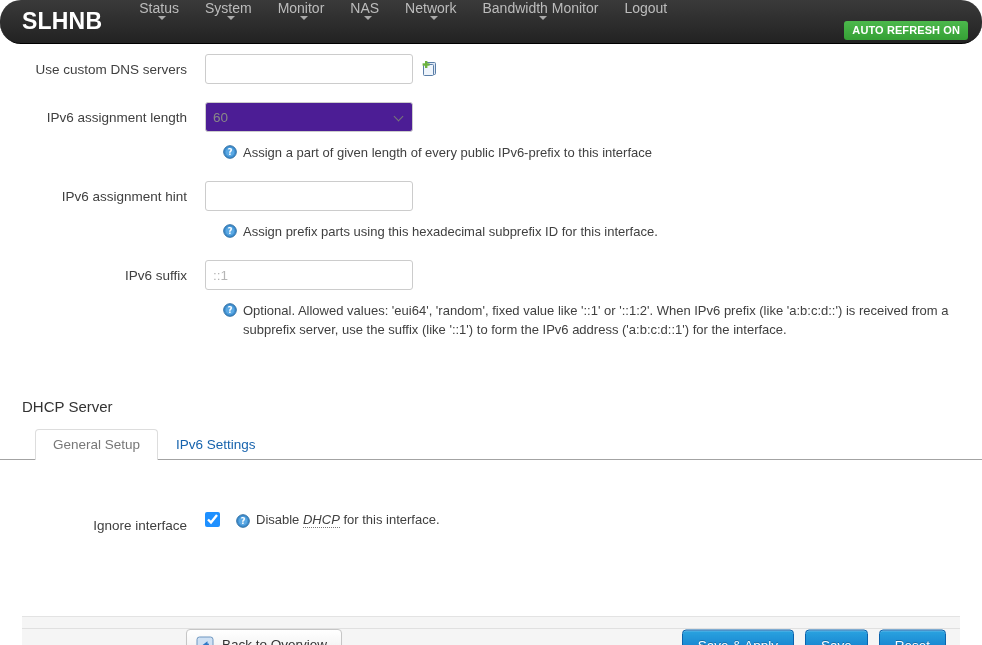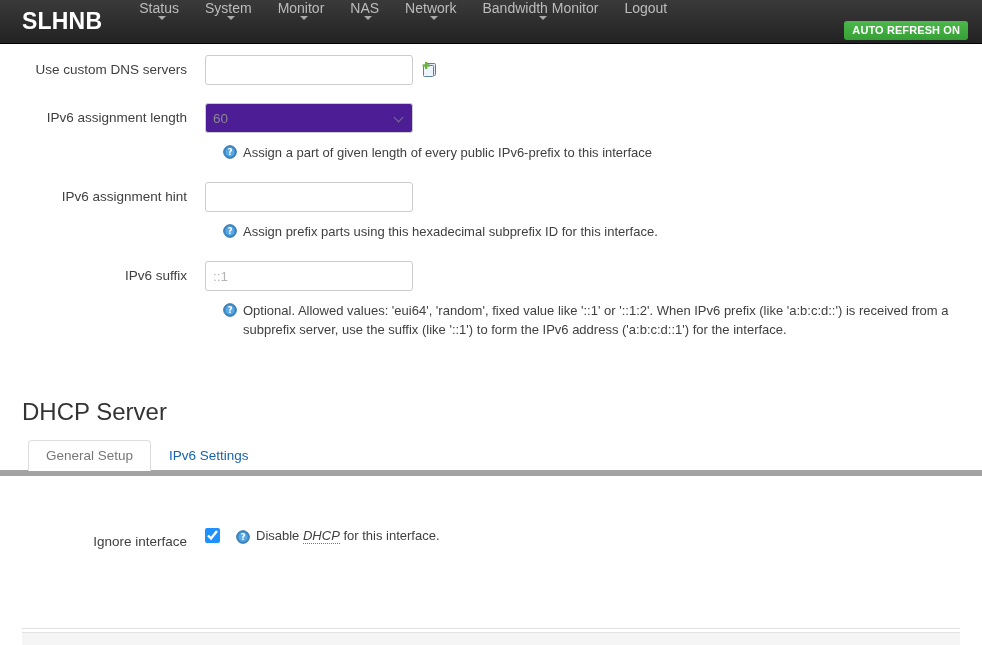--- a/index.html
+++ b/index.html
@@ -21,20 +21,21 @@
   .navbar {
     height: 44px;
     background: #2b2b2b;
     background: linear-gradient(to bottom, #3a3a3a 0%, #222222 100%);
     border-bottom: 1px solid #000;
     display: flex;
     align-items: center;
     padding: 0 14px;
     box-sizing: border-box;
     position: relative;
+    border-radius: 21px;
   }
   .brand {
     color: #ffffff;
     font-size: 23px;
     font-weight: bold;
     letter-spacing: 0.2px;
     margin-right: 24px;
     margin-left: 8px;
     line-height: 1;
     white-space: nowrap;
@@ -79,21 +80,21 @@
     white-space: nowrap;
     cursor: pointer;
   }
 
   
   .content {
     padding: 0;
   }
   .form-row {
     display: flex;
-    align-items: center;
+    align-items: flex-start;
     margin-bottom: 0;
   }
   .form-label {
     width: 205px;
     min-width: 205px;
     text-align: right;
     padding-right: 18px;
     box-sizing: border-box;
     color: #404040;
     font-size: 13.5px;
@@ -184,31 +185,31 @@
   }
   .help-text {
     font-size: 13px;
     color: #404040;
     line-height: 19px;
     max-width: 730px;
   }
 
   
   .section-title {
-    font-size: 24px;
+    font-size: 15px;
     color: #333333;
     font-weight: normal;
     margin: 0;
     padding: 0 0 0 22px;
   }
   .tabs {
     display: flex;
     align-items: flex-end;
-    padding-left: 28px;
-    border-bottom: 6px solid #a3a3a3;
+    padding-left: 35px;
+    border-bottom: 1px solid #a3a3a3;
     margin-top: 14px;
     height: 30px;
     box-sizing: content-box;
   }
   .tab {
     font-size: 13.5px;
     padding: 7px 17px 7px 17px;
     line-height: 16px;
     cursor: pointer;
     border: 1px solid transparent;

